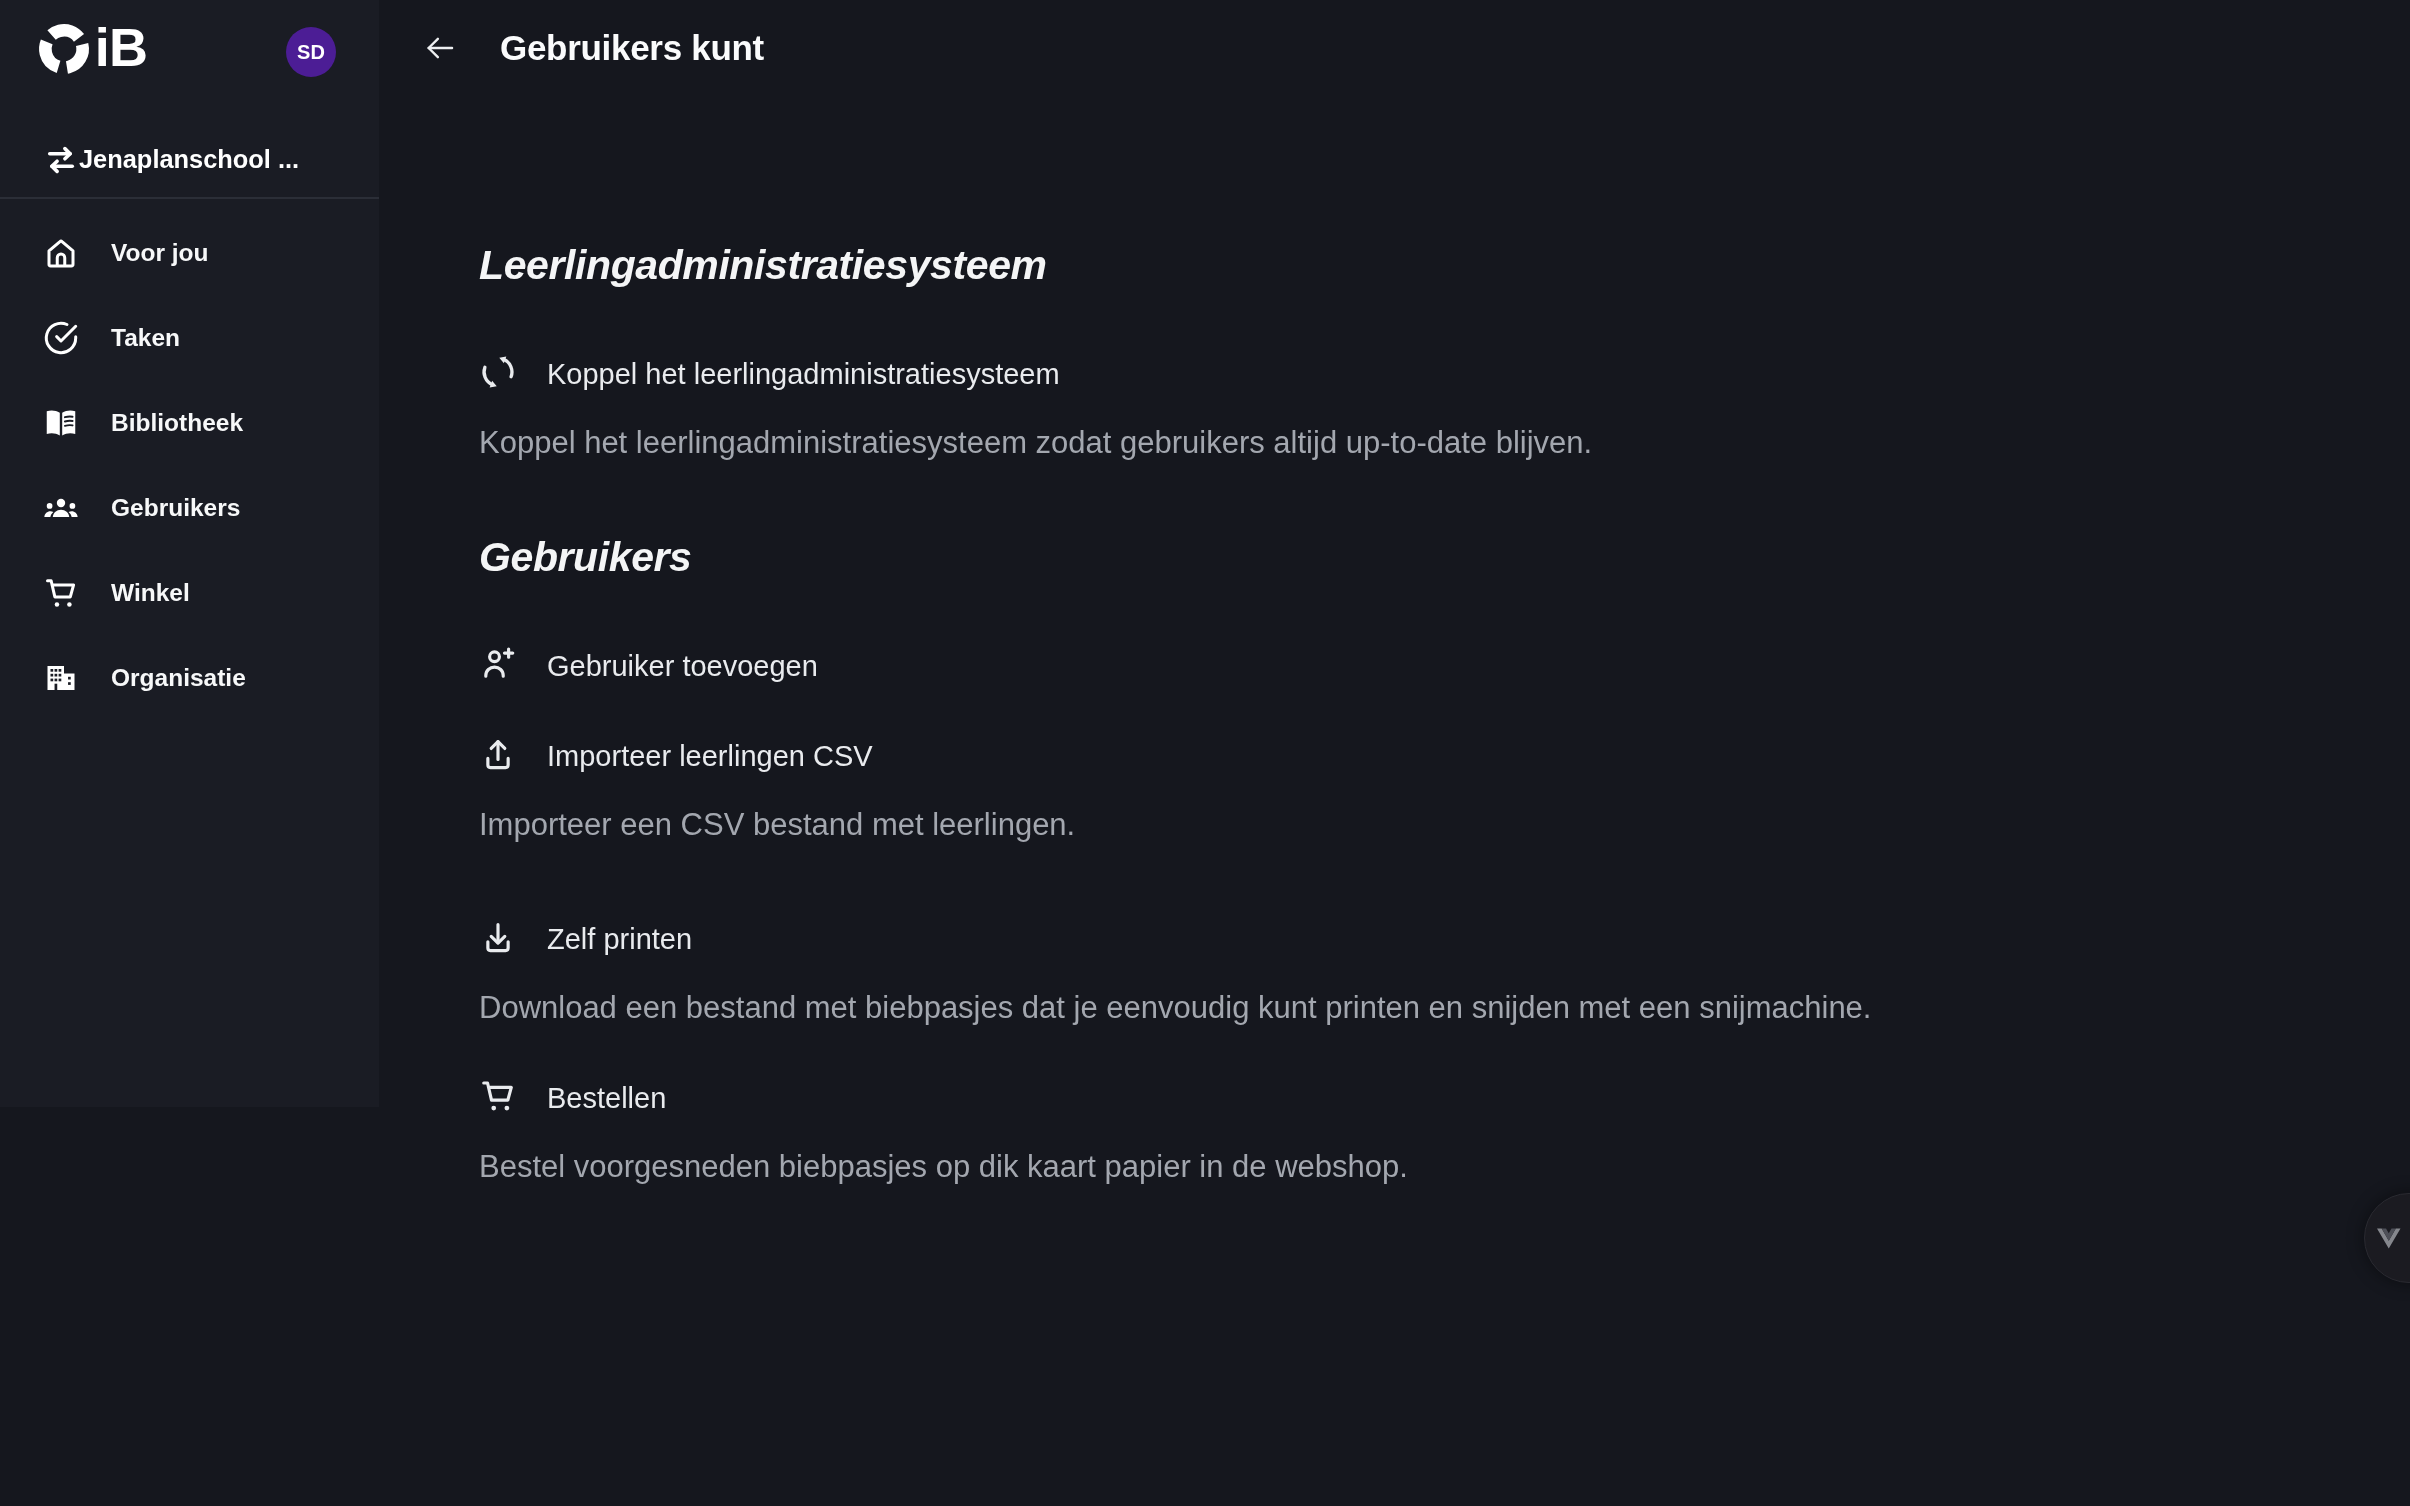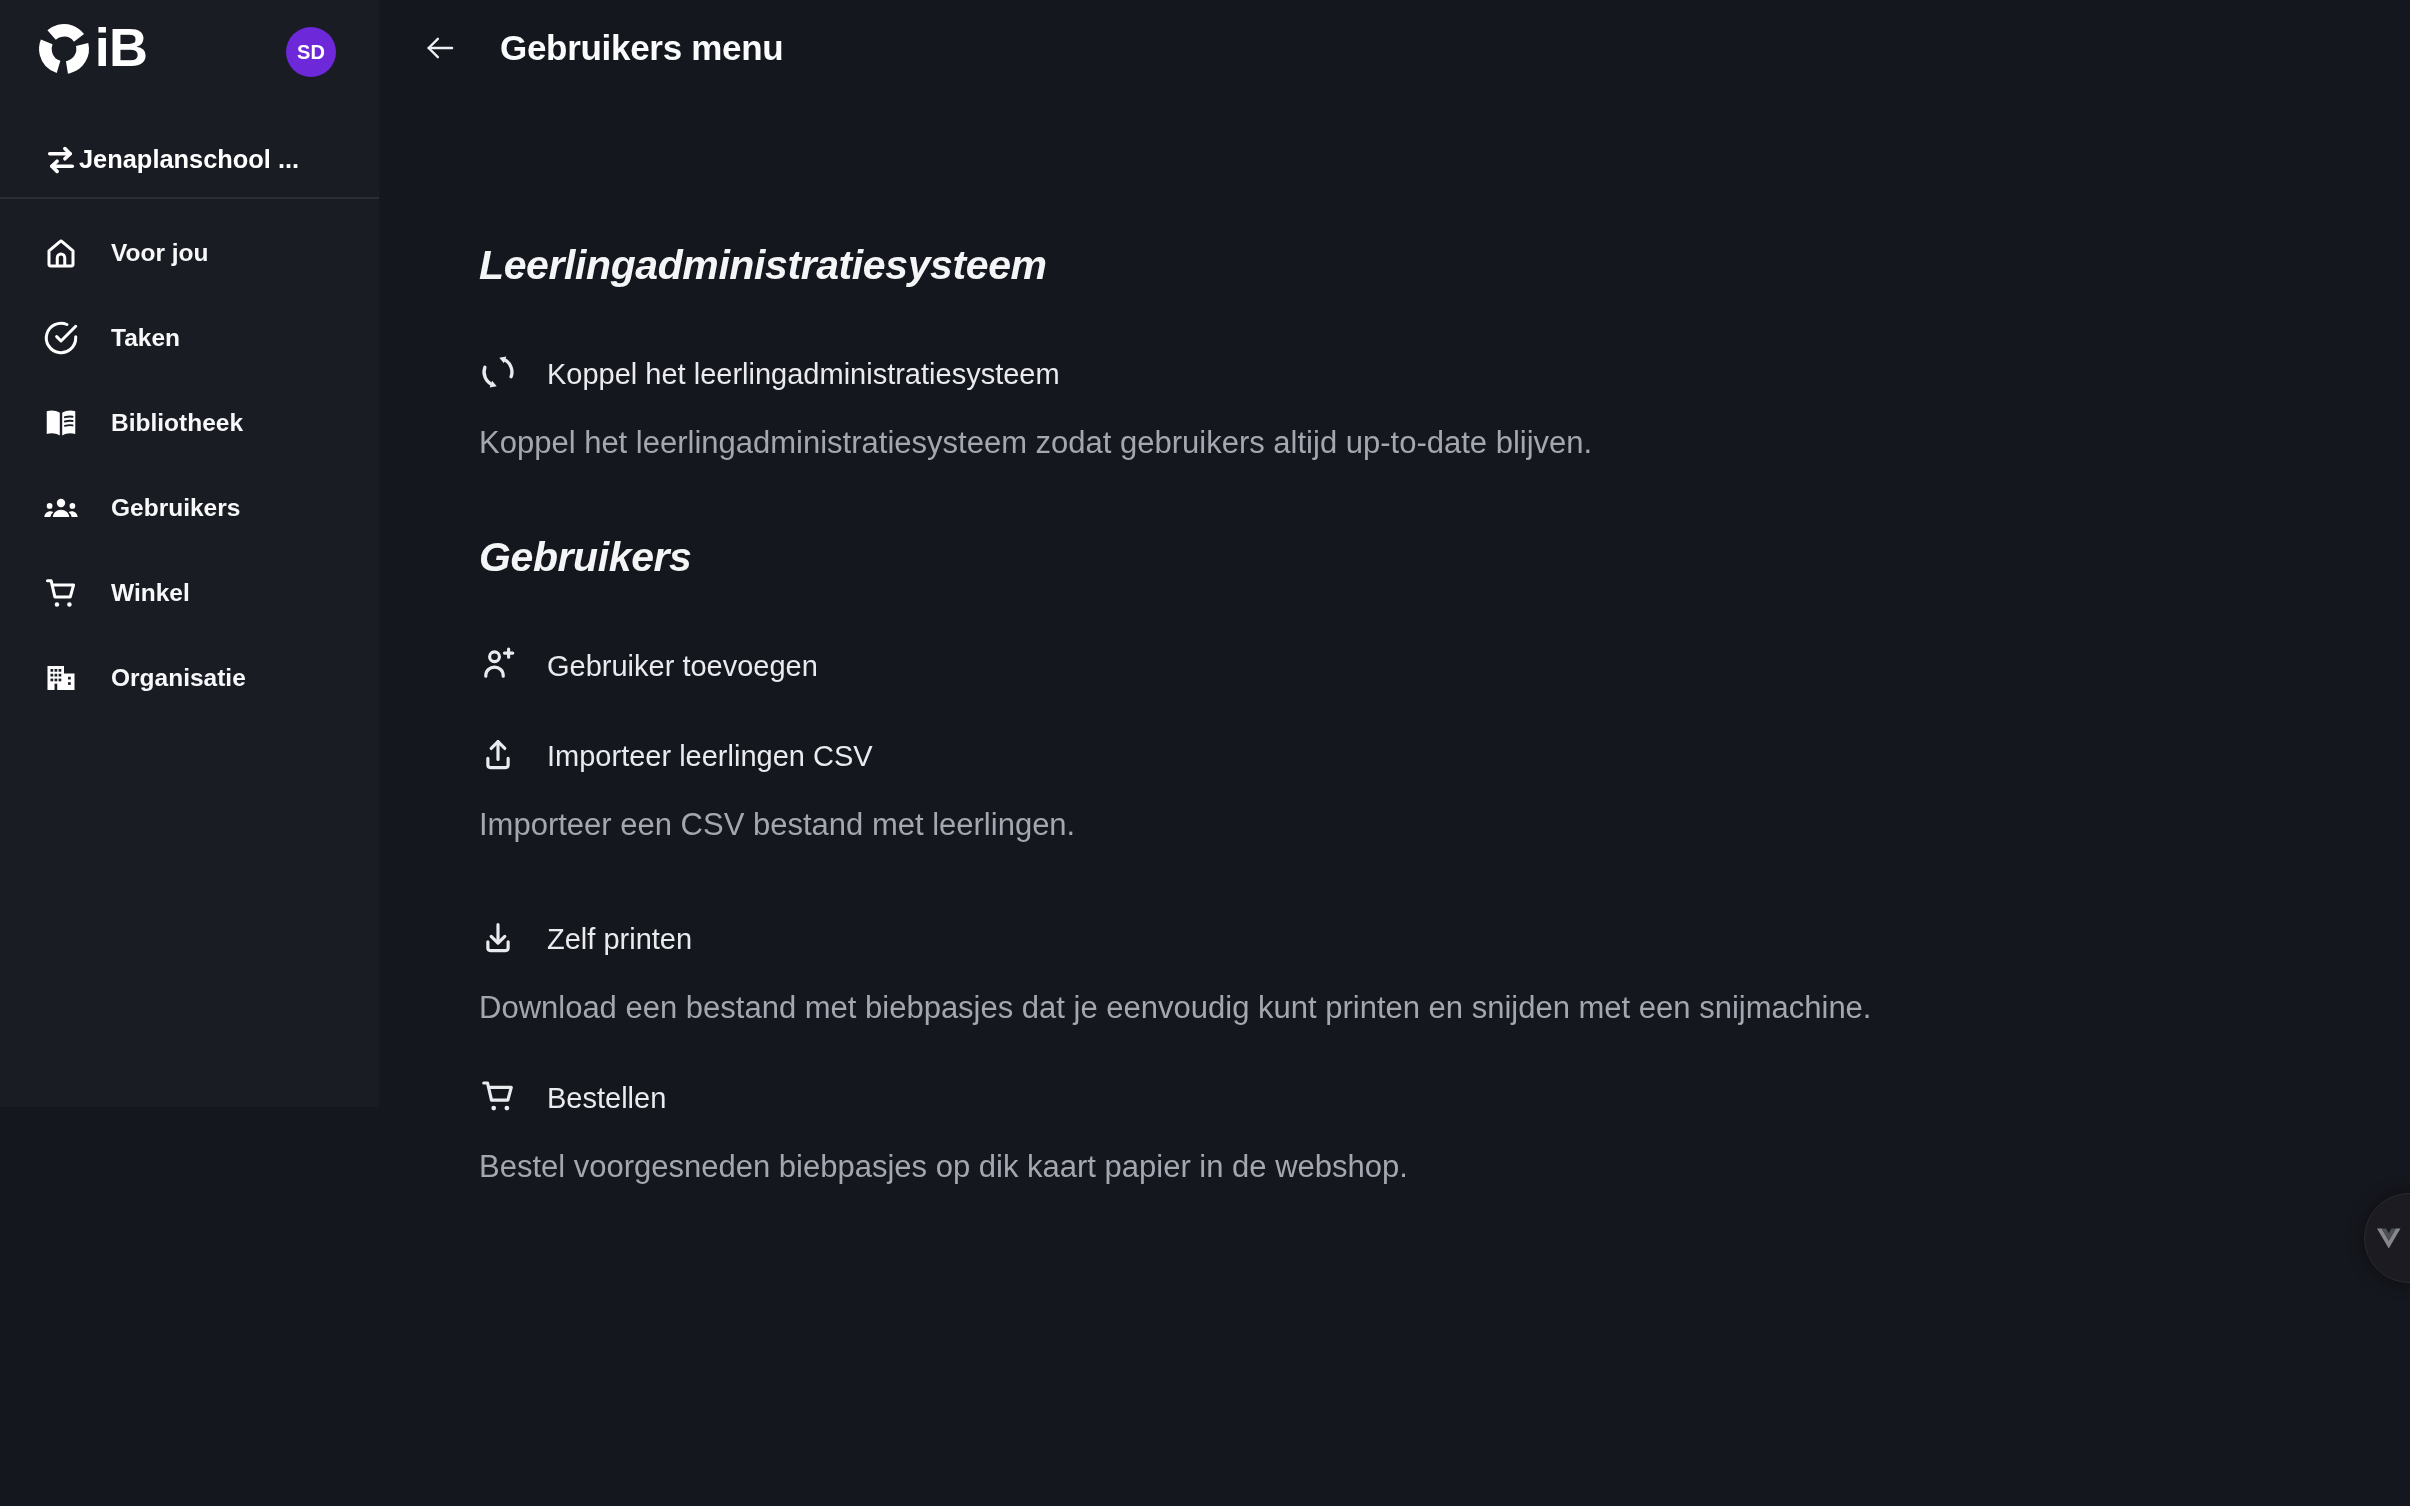--- a/index.html
+++ b/index.html
@@ -30,21 +30,21 @@
     cursor: pointer;
   }
   .logo-rest {
     font-size: 54px; font-weight: 800; color: #FFFFFF;
     letter-spacing: -0.9px; line-height: 1;
     transform: translateY(-1.9px);
   }
   .avatar {
     position: absolute; left: 286px; top: 27px;
     width: 50px; height: 50px; border-radius: 50%;
-    background: #6d28d9;
+    background: #4c1d95;
     display: flex; align-items: center; justify-content: center;
     font-size: 20px; font-weight: 700; color: #fff;
     cursor: pointer;
   }
   .school {
     position: absolute; left: 0; top: 137px; width: 100%; height: 45px;
     display: flex; align-items: center; 
     padding-left: 43px;
     font-size: 25.4px; font-weight: 700; color: #FFFFFF;
     cursor: pointer;
@@ -226,21 +226,21 @@
 
 <div class="main">
 
   <div class="topbar">
     <button class="back-btn">
       <svg width="34" height="34" viewBox="0 0 24 24" fill="none" stroke="#EDEFF1" stroke-width="1.7" stroke-linecap="round" stroke-linejoin="round">
         <path d="M20.5 12H4"></path>
           <path d="M10.5 5.5 4 12l6.5 6.5"></path>
       </svg>
     </button>
-    <h1 class="page-title">Gebruikers menu</h1>
+    <h1 class="page-title">Gebruikers kunt</h1>
   </div>
 
   <div class="content">
 
     <section class="section">
       <h2>Leerlingadministratiesysteem</h2>
 
       <div class="entry">
         <div class="menu-item">
           <svg class="mi-icon" viewBox="0 0 24 24">

